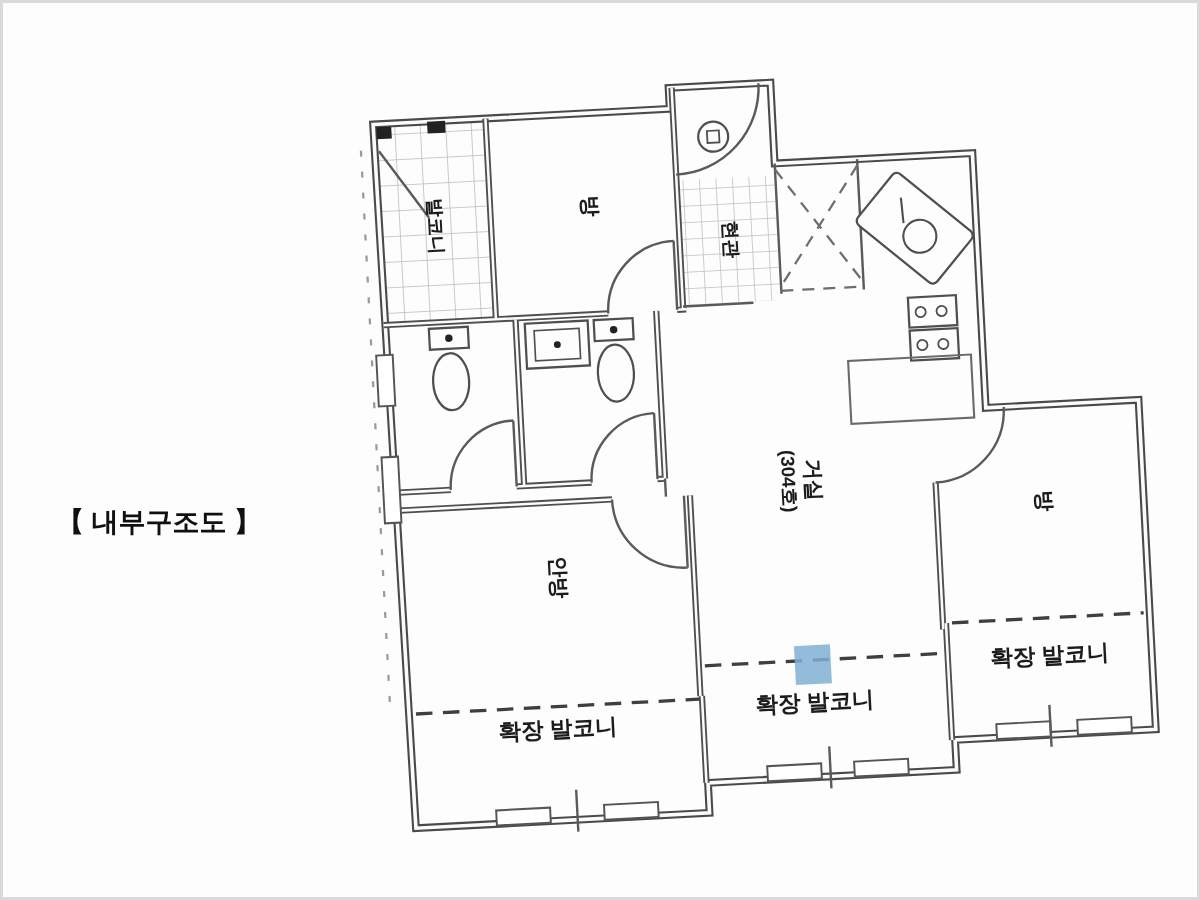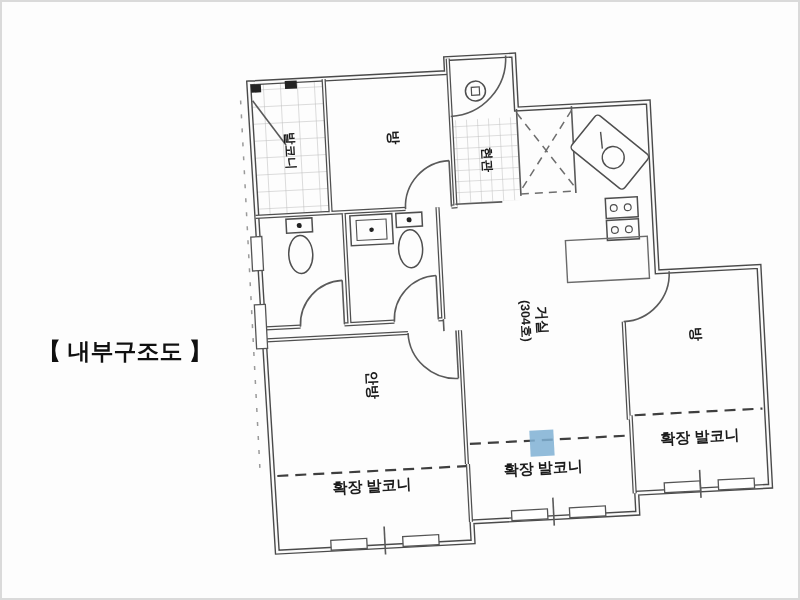--- a/index.html
+++ b/index.html
@@ -1,19 +1,19 @@
 <!DOCTYPE html>
 <html><head>
 <meta charset="utf-8">
 <style>
   html,body{margin:0;padding:0;background:#ffffff;}
   #stage{position:relative;width:800px;height:600px;background:#fdfdfd;overflow:hidden;
          font-family:"Liberation Sans", sans-serif;}
   #frame{position:absolute;inset:0;border:2px solid #dadada;pointer-events:none;}
-  #title{position:absolute;left:38px;top:336px;font-size:23px;font-weight:700;color:#101010;
+  #title{position:absolute;left:38px;top:336px;font-size:18px;font-weight:700;color:#101010;
          letter-spacing:0px;white-space:nowrap;}
   svg{position:absolute;left:0;top:0;}
   .wall-o{stroke:#4a4a4a;stroke-width:5.2;fill:none;stroke-linejoin:miter;}
   .wall-i{stroke:#fbfbfb;stroke-width:2.4;fill:none;stroke-linejoin:miter;}
   .iwall-o{stroke:#4f4f4f;stroke-width:4.2;fill:none;}
   .iwall-i{stroke:#fbfbfb;stroke-width:1.7;fill:none;}
   .thin{stroke:#5a5a5a;stroke-width:1.6;fill:none;}
   .fixture{stroke:#4f4f4f;stroke-width:1.5;fill:#fdfdfd;}
   .dash{stroke:#3f3f3f;stroke-width:2.2;fill:none;stroke-dasharray:11 7;}
   .dashlight{stroke:#6e6e6e;stroke-width:1.5;fill:none;stroke-dasharray:8 6;}

